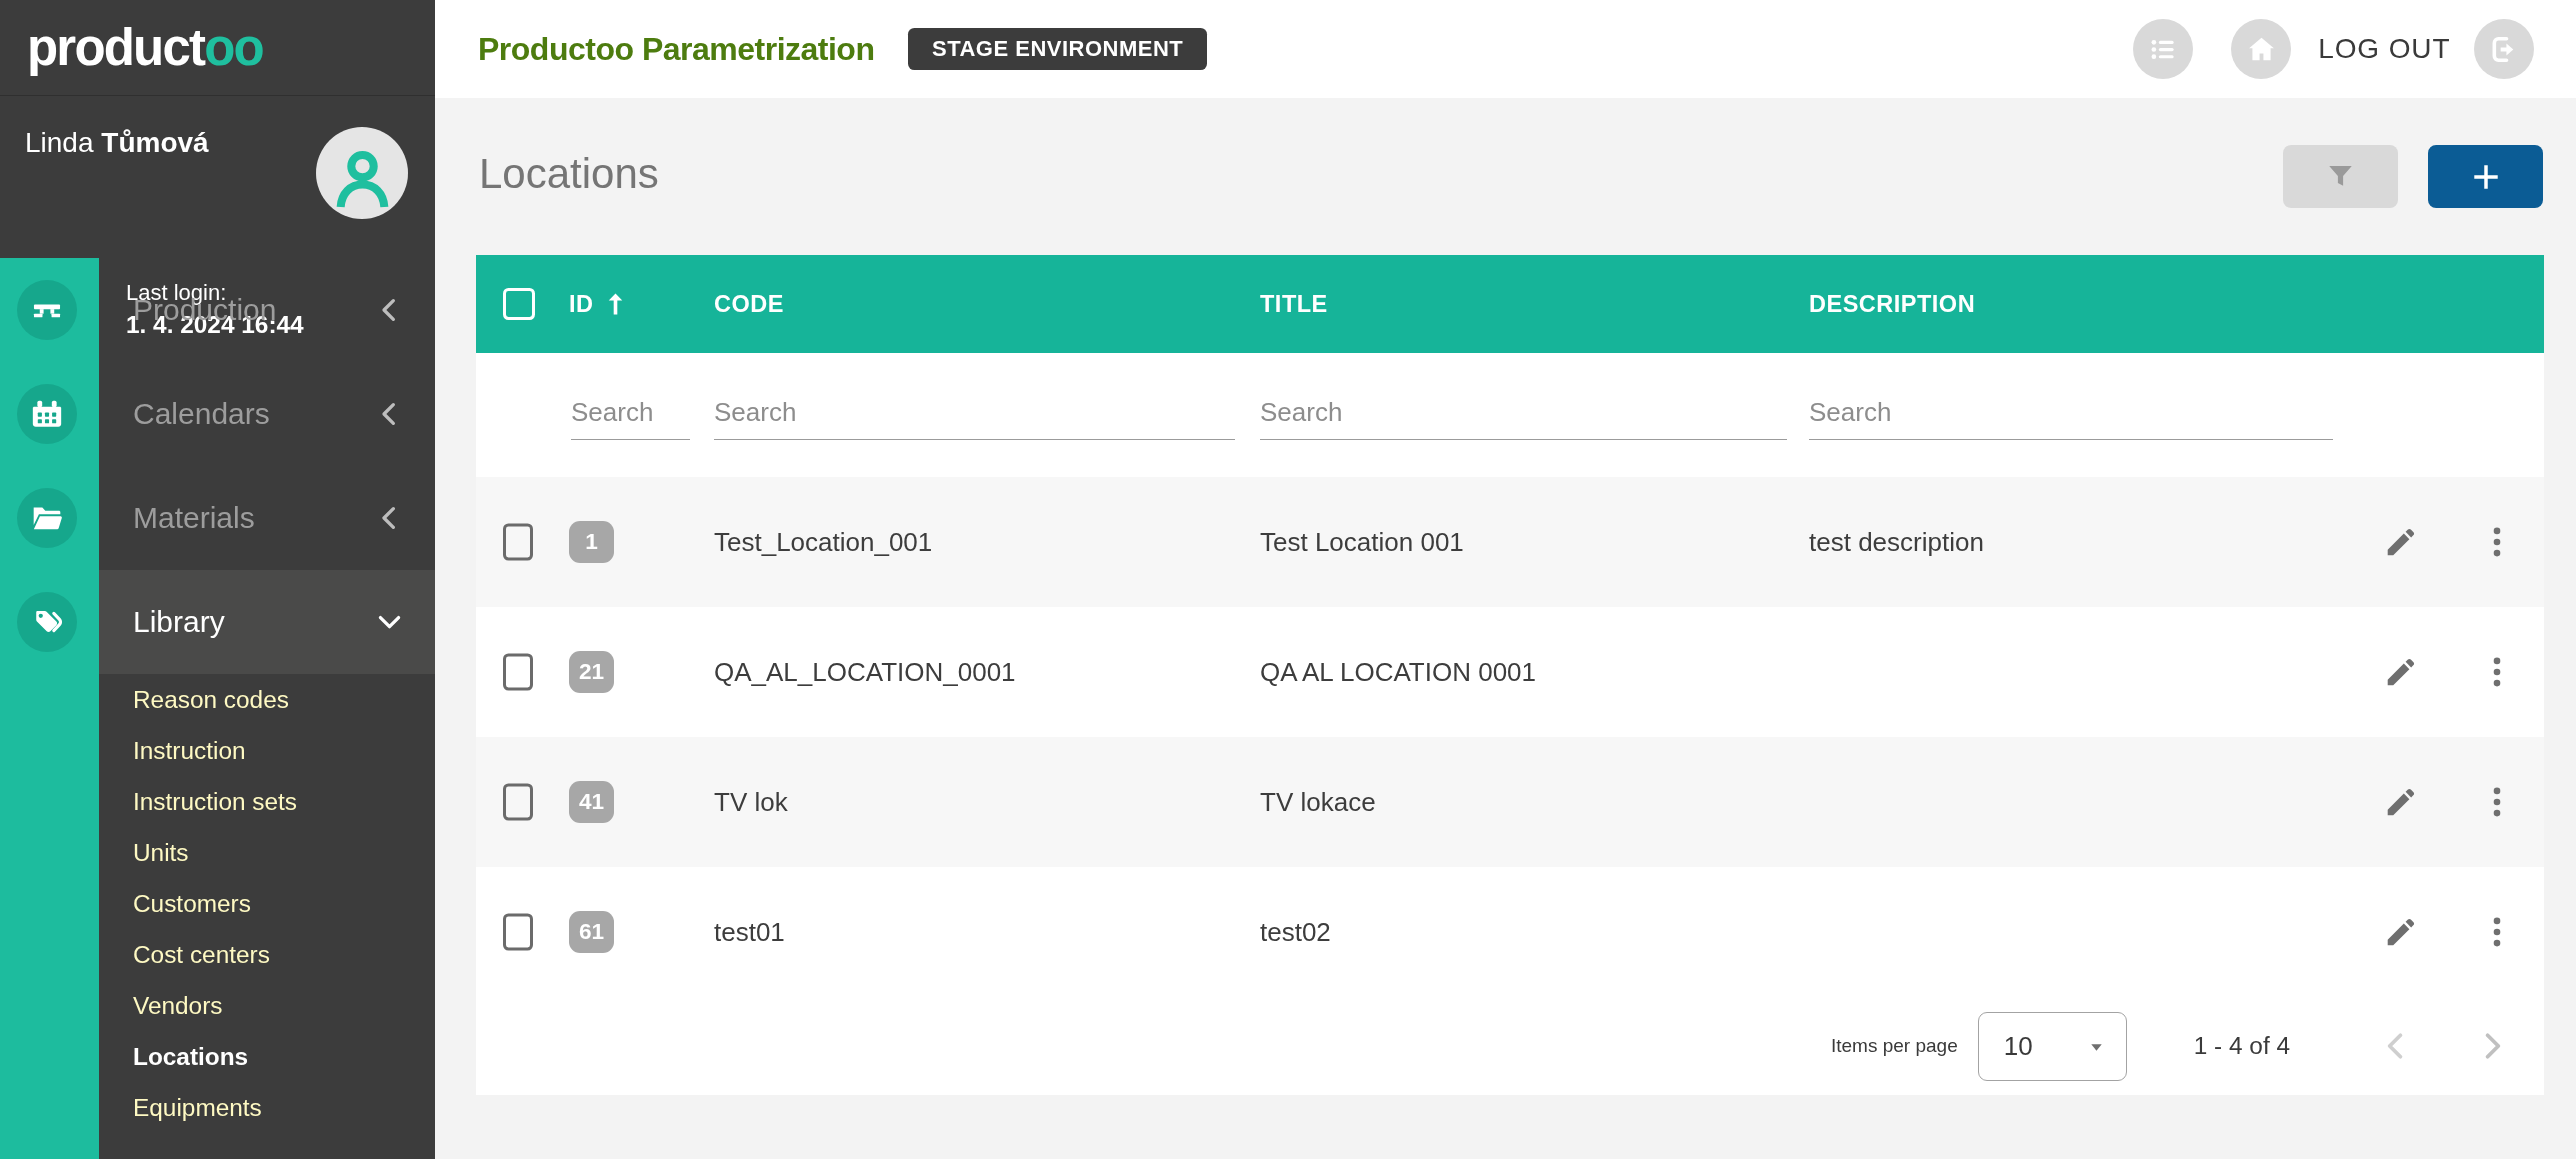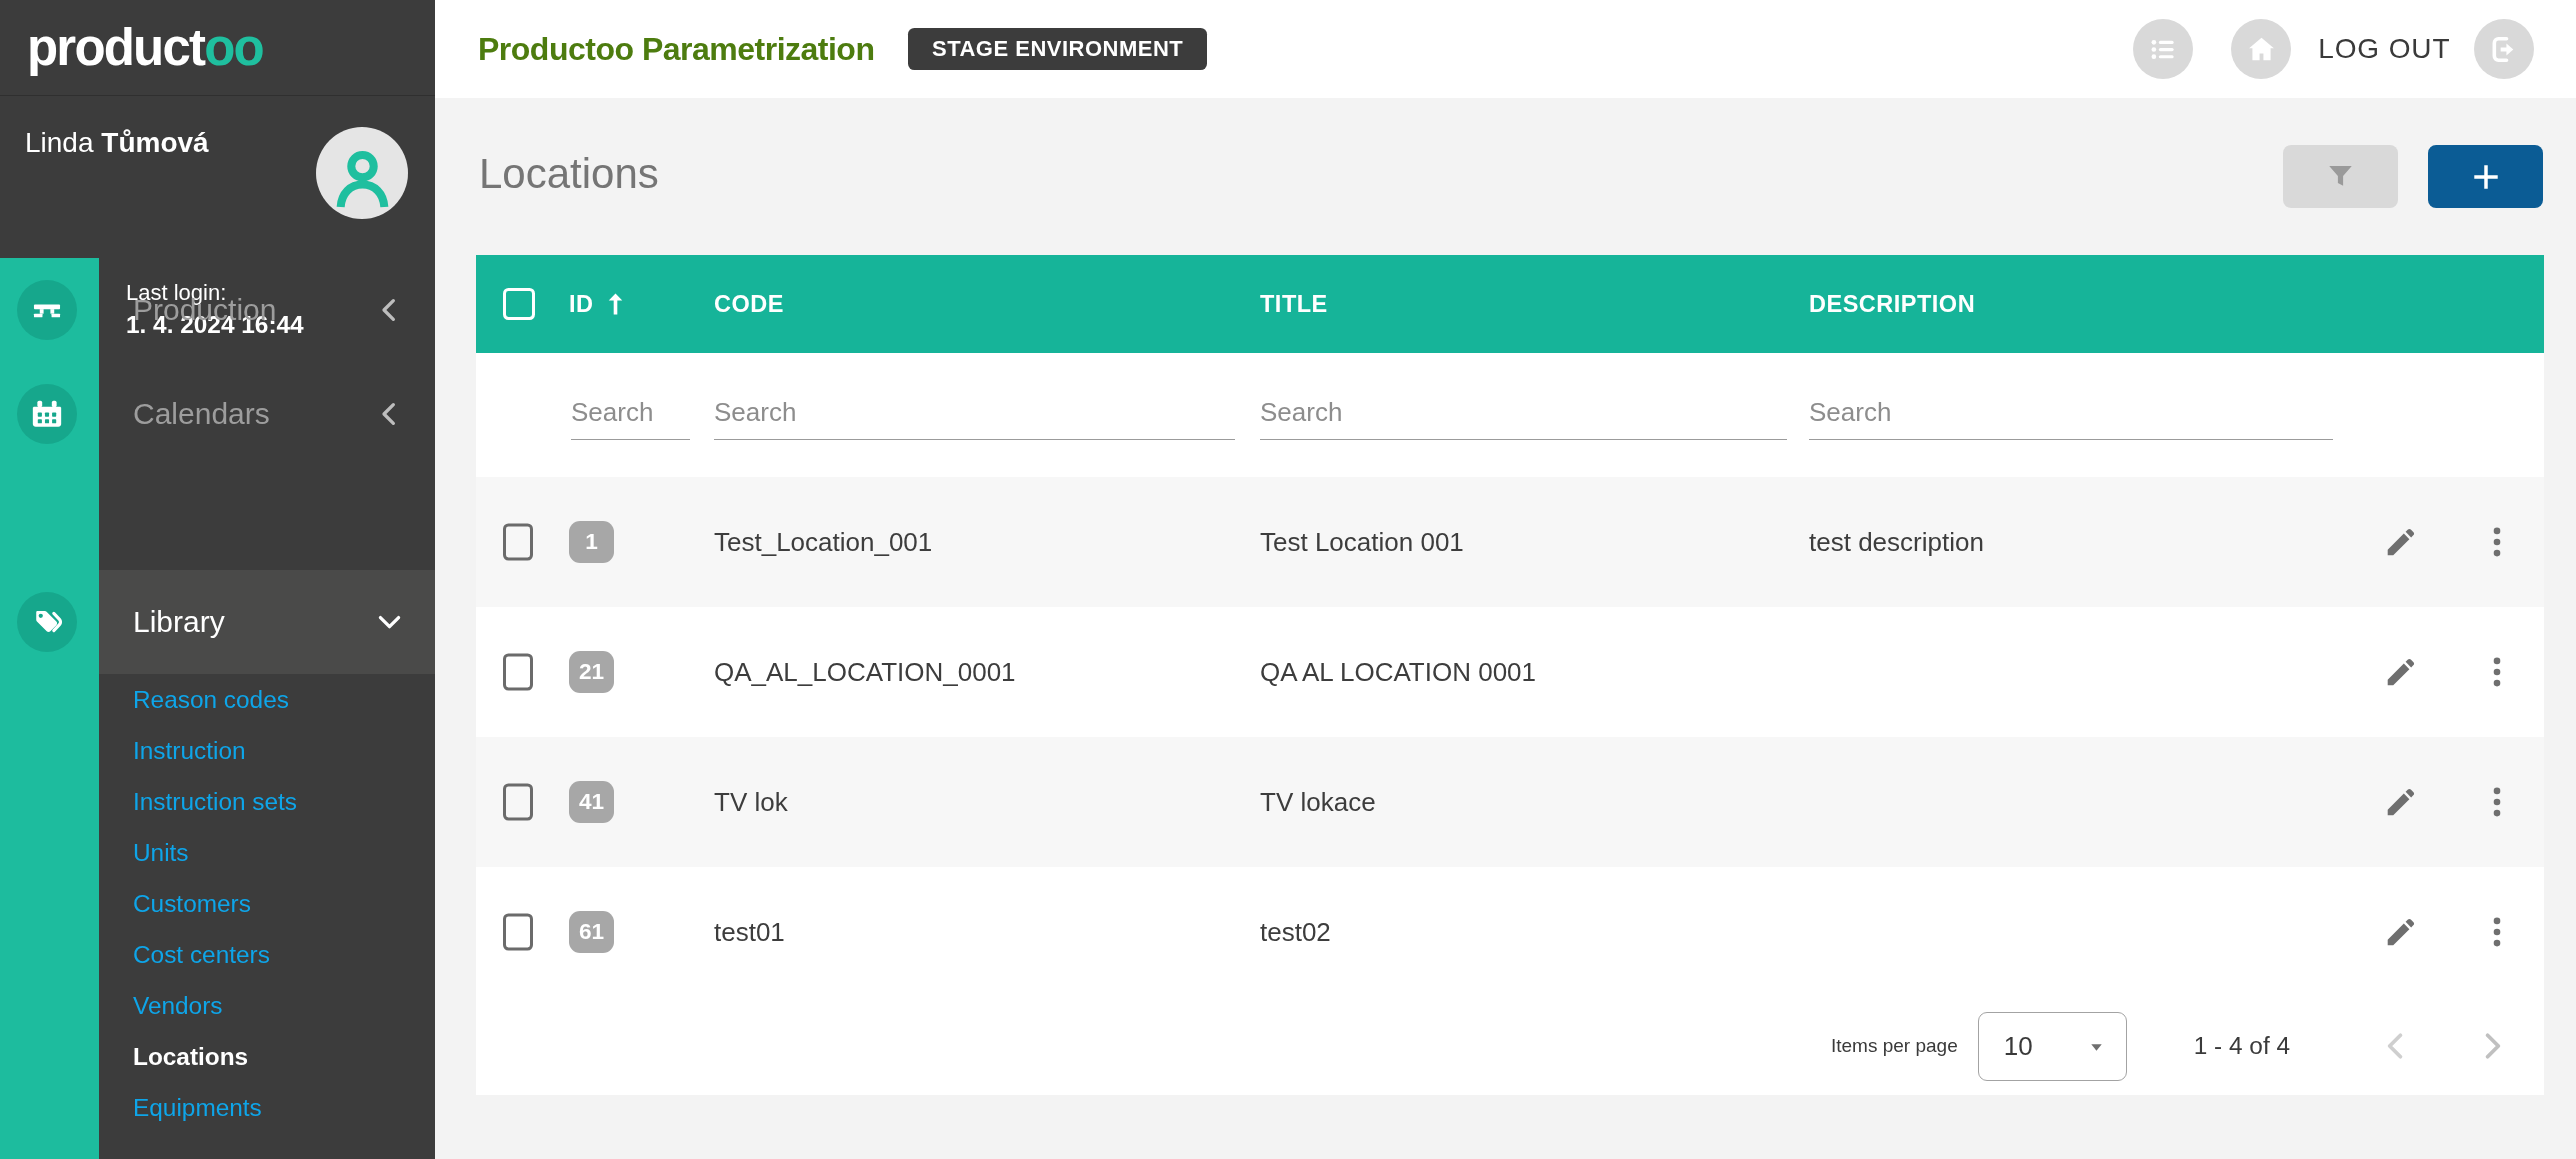--- a/index.html
+++ b/index.html
@@ -39,21 +39,21 @@
               background: #16a78c; color: #fff; display: flex; align-items: center; justify-content: center; }
   .nav-icon svg { width: 34px; height: 34px; }
   .nav-label { position: absolute; left: 34px; top: 50%; transform: translateY(-50%); font-size: 30px; color: #9d9d9d; }
   .nav-item.n3 .nav-label { color: #ffffff; }
   .nav-chevron { position: absolute; right: 29px; top: 50%; transform: translateY(-50%); color: #bdbdbd; }
   .nav-chevron svg { width: 33px; height: 33px; }
   .nav-item.n3 .nav-chevron { color: #ffffff; }
 
   .submenu { position: absolute; left: 99px; top: 674px; right: 0; }
   .submenu-item { height: 51px; display: flex; align-items: center; padding-left: 34px;
-                  font-size: 24.4px; color: #0ea5e9; cursor: pointer; }
+                  font-size: 24.4px; color: #fef9c3; cursor: pointer; }
   .submenu-item.active { color: #ffffff; font-weight: 700; }
 
   
   .topbar { position: absolute; left: 435px; top: 0; width: 2141px; height: 98px; background: #ffffff;
             display: flex; align-items: center; }
   .topbar-title { margin-left: 43px; font-size: 32px; font-weight: 700; color: #4d7c0f; letter-spacing: -0.5px; }
   .env-badge { margin-left: 34px; background: #3c3c3c; color: #fff; font-size: 22px; font-weight: 700;
                letter-spacing: 0.5px; padding: 0 23.5px; height: 42px; border-radius: 6.3px;
                display: flex; align-items: center; }
   .topbar-right { margin-left: auto; display: flex; align-items: center; margin-right: 42px; }
@@ -185,20 +185,34 @@
         </svg>
       </span>
       <span class="nav-label">Calendars</span>
       <span class="nav-chevron">
         <svg viewBox="0 0 24 24" fill="none" stroke="currentColor" stroke-width="2.4" stroke-linecap="round" stroke-linejoin="round">
             <path d="M14.8 5.2 8 12l6.8 6.8"></path>
           </svg>
       </span>
     </div>
 
+    <div class="nav-item n2">
+      <span class="nav-icon">
+        <svg viewBox="0 0 24 24" fill="currentColor">
+          <path d="M2.6 4.6h6.1l2.1 2.2h9.6c.55 0 1 .45 1 1v1.6H6.3L2.6 16.9z"></path>
+          <path d="M7 10.8h14.6c.6 0 1 .6.84 1.15l-2.1 6.9c-.18.7-.8 1.15-1.5 1.15H2.7z"></path>
+        </svg>
+      </span>
+      <span class="nav-label">Materials</span>
+      <span class="nav-chevron">
+        <svg viewBox="0 0 24 24" fill="none" stroke="currentColor" stroke-width="2.4" stroke-linecap="round" stroke-linejoin="round">
+            <path d="M14.8 5.2 8 12l6.8 6.8"></path>
+          </svg>
+      </span>
+    </div>
 
     <div class="nav-item n3">
       <span class="nav-icon">
         <svg viewBox="0 0 24 24">
           <path fill="currentColor" d="M4.3 4.3h6.2c.45 0 .88.18 1.2.5l6.9 6.9c.7.7.7 1.84 0 2.55l-4.25 4.25c-.7.7-1.84.7-2.55 0l-6.9-6.9a1.7 1.7 0 0 1-.5-1.2V5.2c0-.5.4-.9.9-.9z"></path>
           <circle cx="7.6" cy="7.6" r="1.5" fill="#16a78c"></circle>
           <path d="M16.8 5.9l4 4.2c1 1.06 1 2.74 0 3.8l-4 4.2" fill="none" stroke="currentColor" stroke-width="2.2" stroke-linecap="round"></path>
         </svg>
       </span>
       <span class="nav-label">Library</span>

